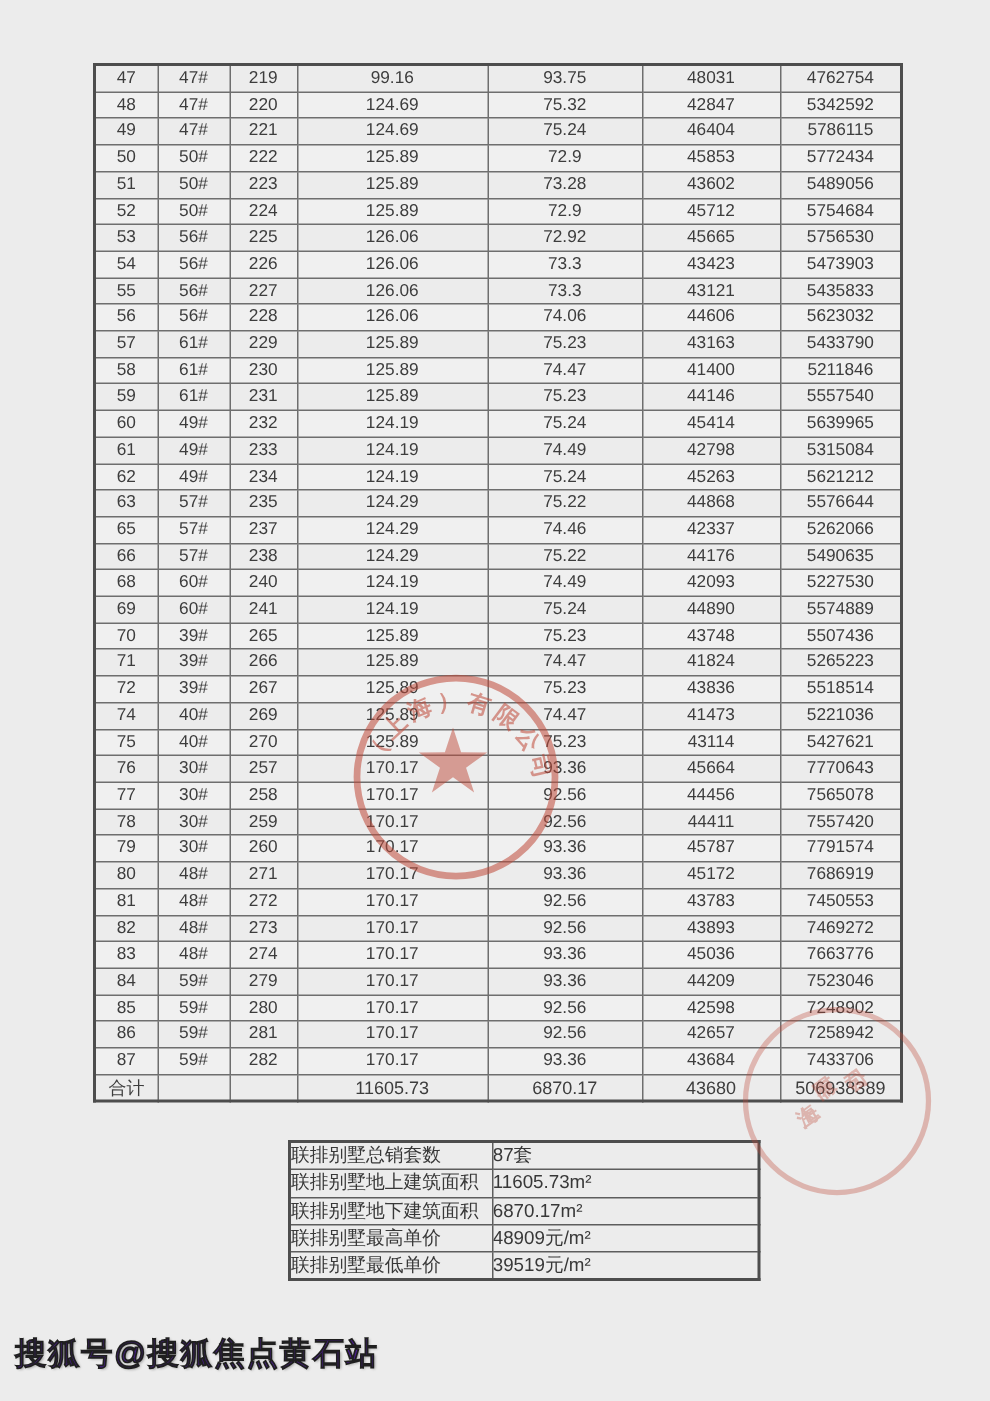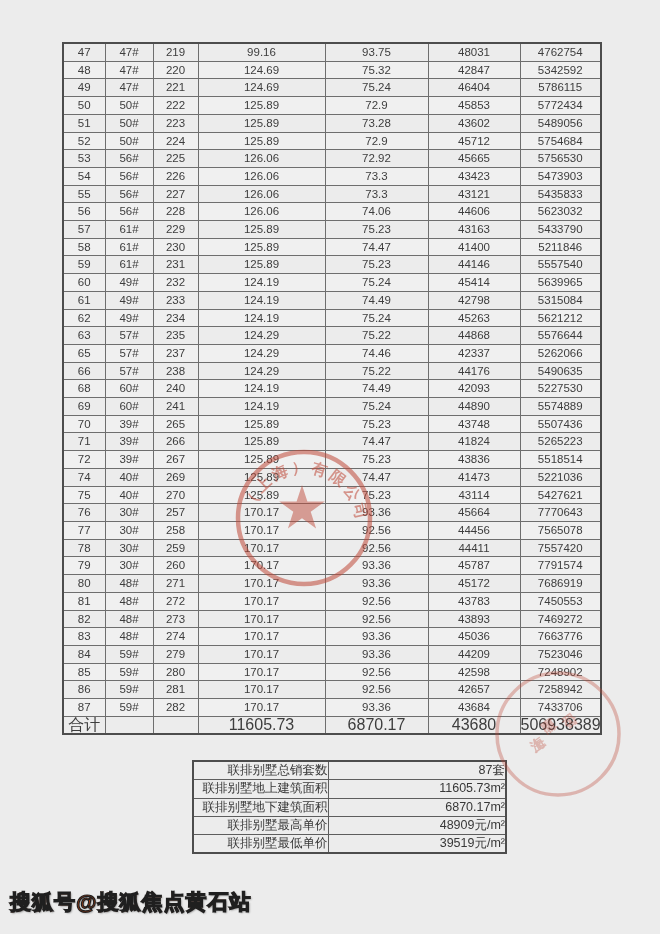--- a/index.html
+++ b/index.html
@@ -18,46 +18,46 @@
   }
   table.main td{
     border:1px solid #6e6e6e;
     height:16.7px;line-height:16.7px;box-sizing:border-box;
     padding:0;text-align:center;vertical-align:middle;
     font-size:11.5px;color:#3d3d3d;
     white-space:nowrap;overflow:hidden;
   }
   table.main{border:2px solid #4d4d4d;}
   table.main tr:nth-child(even) td{background:rgba(255,255,255,0.22);}
-  table.main tr.total-row td{font-size:16px;}
+  table.main tr.total-row td{font-size:12px;}
 
   
   table.summary{
     position:absolute;left:192px;top:760px;width:313px;
     border-collapse:collapse;table-layout:fixed;
     border:2px solid #4d4d4d;
   }
   table.summary td{
     border:1px solid #5d5d5d;
     height:17.3px;line-height:17.3px;box-sizing:border-box;
-    padding:0;text-align:right;vertical-align:middle;
+    padding:0;text-align:left;vertical-align:middle;
     font-size:12.5px;color:#383838;
     white-space:nowrap;overflow:hidden;
   }
 
   
   .stamp{position:absolute;pointer-events:none;}
   .stamp-center{left:231px;top:444px;width:146px;height:146px;}
   .stamp-br{left:490px;top:666px;width:136px;height:136px;filter:blur(0.4px);}
 
   
   .watermark{
     position:absolute;left:10px;top:888px;
-    font-size:21px;font-weight:bold;letter-spacing:1px;
-    color:#c2410c;
+    font-size:21px;font-weight:normal;letter-spacing:1px;
+    color:#4c1d95;
     -webkit-text-stroke:1.2px #1f1f1f;
     text-shadow:1px 1px 2px rgba(0,0,0,0.45);
     white-space:nowrap;
   }
 </style>
 </head>
 <body>
 
 <div class="canvas">
 

